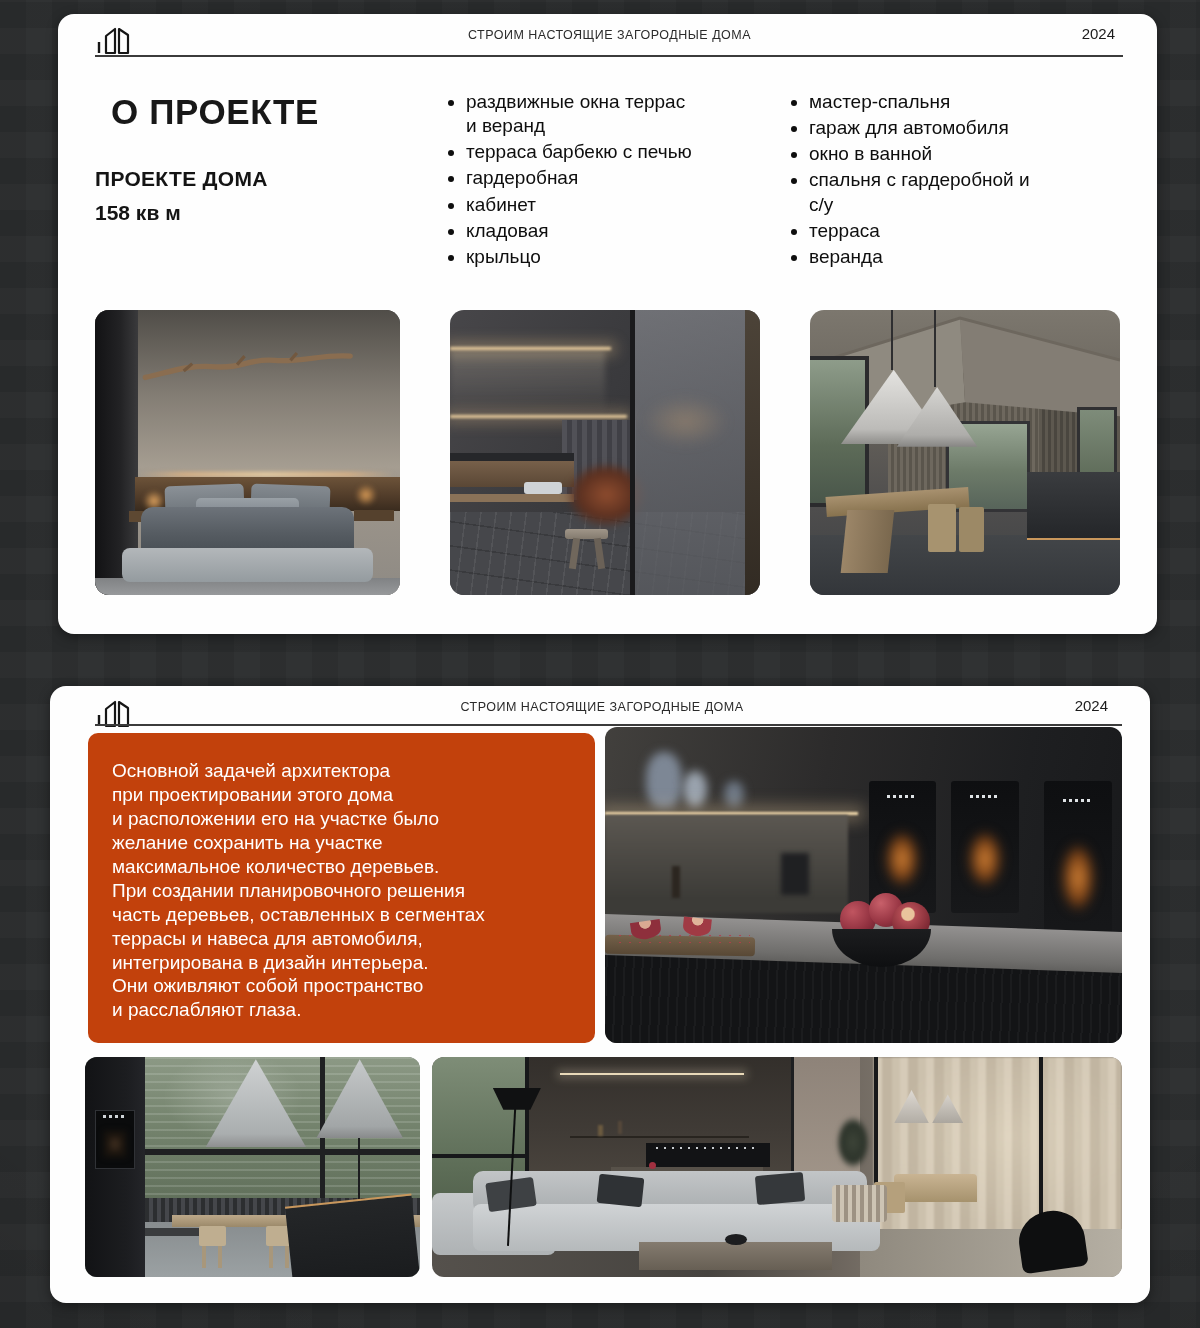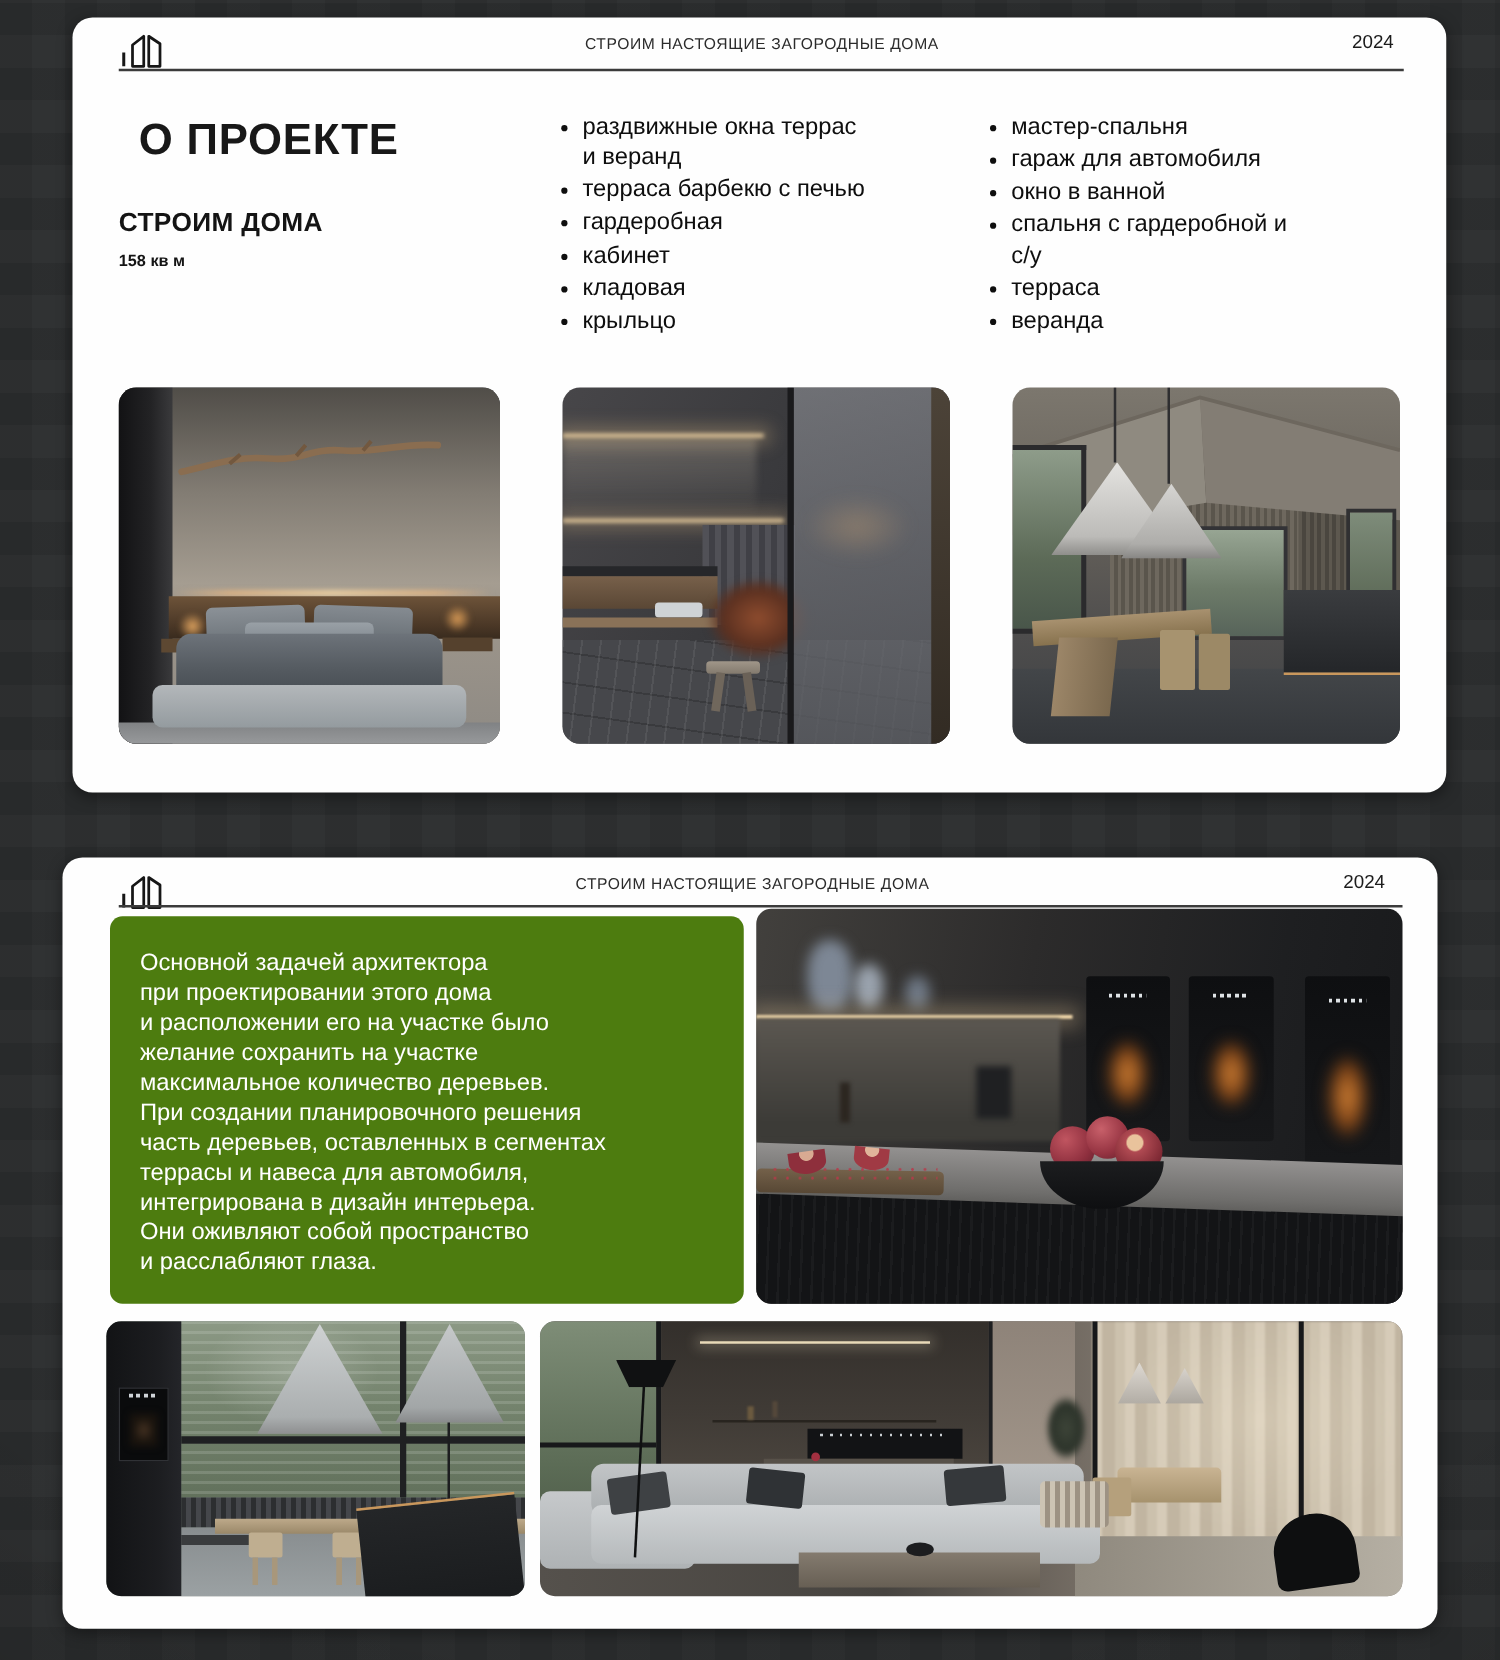--- a/index.html
+++ b/index.html
@@ -26,29 +26,29 @@
   #slide2 .hdr-logo{left:45px;top:9px}
   .hdr-tagline{position:absolute;left:4px;right:0;top:14px;text-align:center;
     font-size:12.5px;letter-spacing:.5px;font-weight:400;color:#2b2b2b}
   .hdr-year{position:absolute;right:42px;top:11px;font-size:15px;font-weight:500;color:#1c1c1c}
   .hdr-line{position:absolute;left:37px;right:34px;top:41px;height:2px;background:#3b3b3b}
   #slide2 .hdr-line{left:45px;right:28px;top:38px}
 
   
   .s1-title{position:absolute;left:37px;top:62px;font-size:35px;font-weight:700;letter-spacing:.6px;color:#181818}
   .s1-area-label{position:absolute;left:37px;top:153px;font-size:21px;font-weight:700;letter-spacing:.3px;color:#141414}
-  .s1-area-value{position:absolute;left:37px;top:187px;font-size:13px;font-weight:700;color:#141414}
+  .s1-area-value{position:absolute;left:37px;top:187px;font-size:21px;font-weight:700;color:#141414}
   ul.feat{position:absolute;margin:0;padding:0 0 0 24px;font-size:19px;line-height:1.27;color:#0e0e0e}
   #feat1{left:384px;top:76px;width:302px}
   #feat2{left:727px;top:76px;width:335px}
   ul.feat li{margin-bottom:2px;white-space:pre-line}
 
   
   .s2-box{position:absolute;left:38px;top:47px;width:507px;height:310px;border-radius:10px;
-    background:#4d7c0f;box-sizing:border-box;padding:26px 24px;
+    background:#c2410c;box-sizing:border-box;padding:26px 24px;
     color:#fff;font-size:19px;line-height:1.26;white-space:pre-line}
 
   
   .photo{position:absolute;border-radius:14px;overflow:hidden;background:#2e2f31}
   .photo div,.photo svg{position:absolute}
 
   
   #p1{left:37px;top:296px;width:305px;height:285px}
   .p1-wall{inset:0;background:linear-gradient(180deg,#504d48 0%,#837d74 30%,#a59d91 55%,#9e968b 62%,#8e8a84 100%)}
   .p1-glow{left:14%;right:2%;top:57%;height:5px;filter:blur(2px);
@@ -274,21 +274,21 @@
   <svg class="hdr-logo" viewBox="0 0 40 34">
     <path d="M4 31 V20" stroke="#161616" stroke-width="2.4" fill="none"></path>
     <path d="M11 31 V14 L20 7 V31 Z" stroke="#161616" stroke-width="2.2" fill="none" stroke-linejoin="round"></path>
     <path d="M24 31 V7 L33 13 V31 Z" stroke="#161616" stroke-width="2.2" fill="none" stroke-linejoin="round"></path>
   </svg>
   <div class="hdr-tagline">СТРОИМ НАСТОЯЩИЕ ЗАГОРОДНЫЕ ДОМА</div>
   <div class="hdr-year">2024</div>
   <div class="hdr-line"></div>
 
   <h1 class="s1-title" style="margin:16px">О ПРОЕКТЕ</h1>
-  <div class="s1-area-label">СТРОИМ ДОМА</div>
+  <div class="s1-area-label">ПРОЕКТЕ ДОМА</div>
   <div class="s1-area-value">158 кв м</div>
 
   <ul class="feat" id="feat2">
     <li>мастер-спальня</li>
     <li>гараж для автомобиля</li>
     <li>окно в ванной</li>
     <li>спальня с гардеробной и
 с/у</li>
     <li>терраса</li>
     <li>веранда</li>

